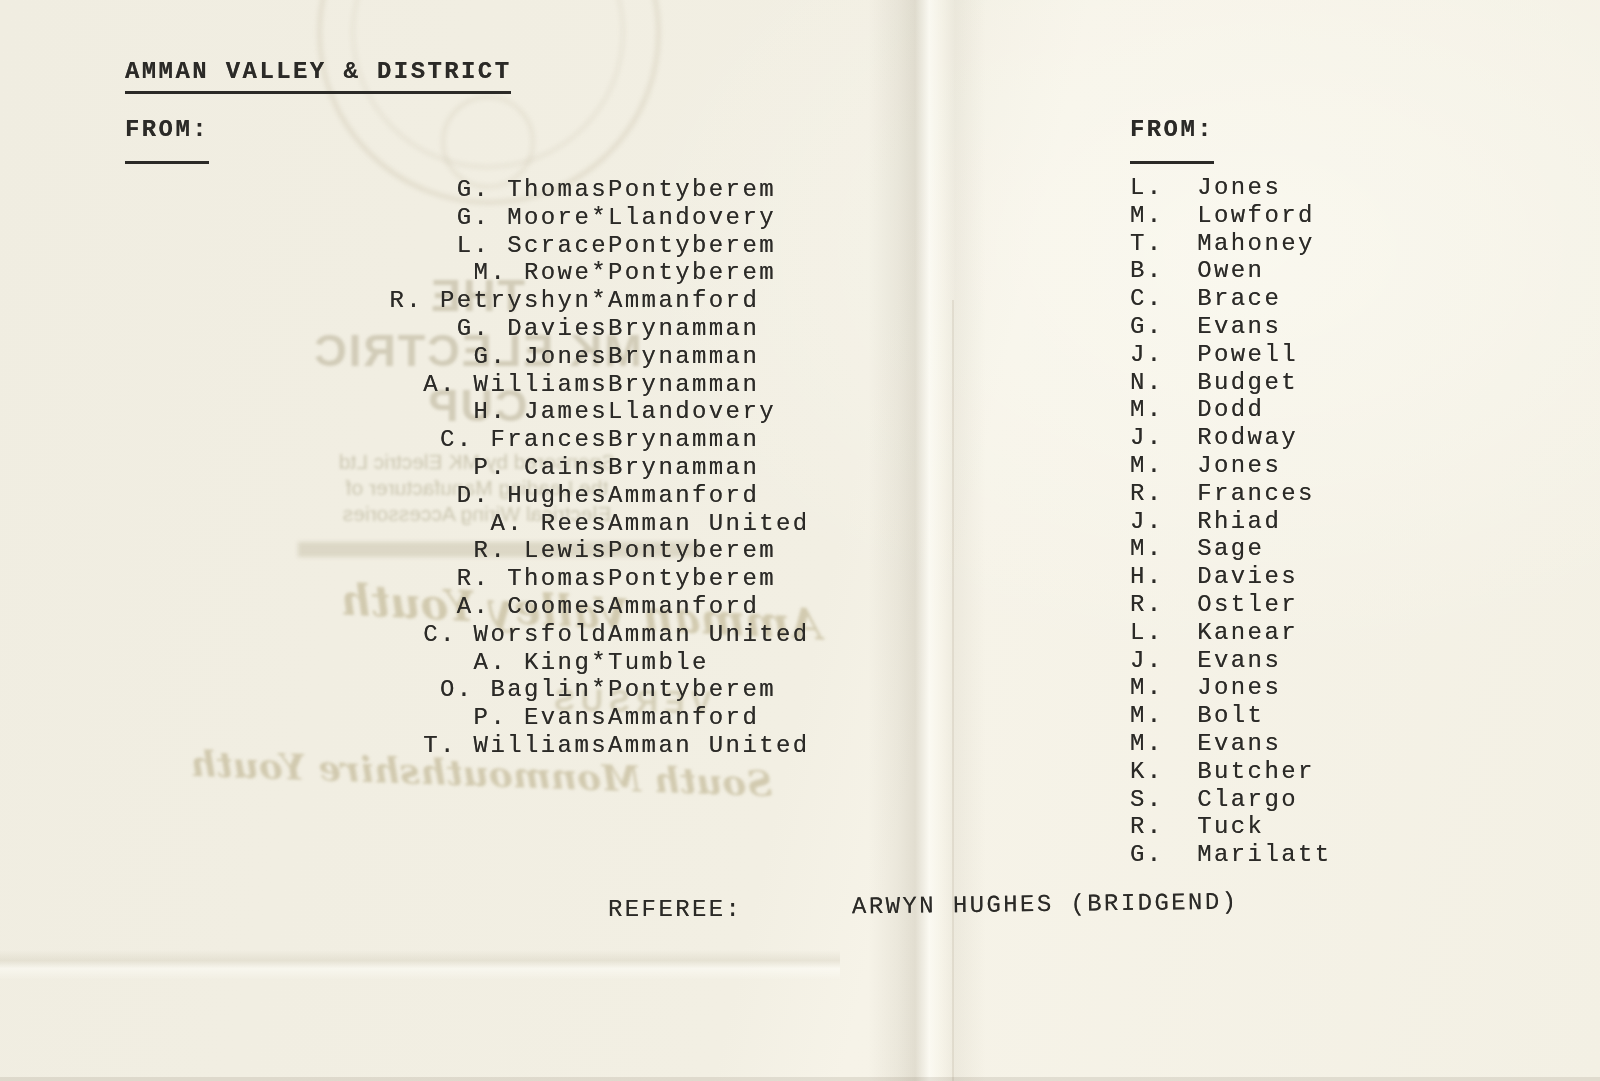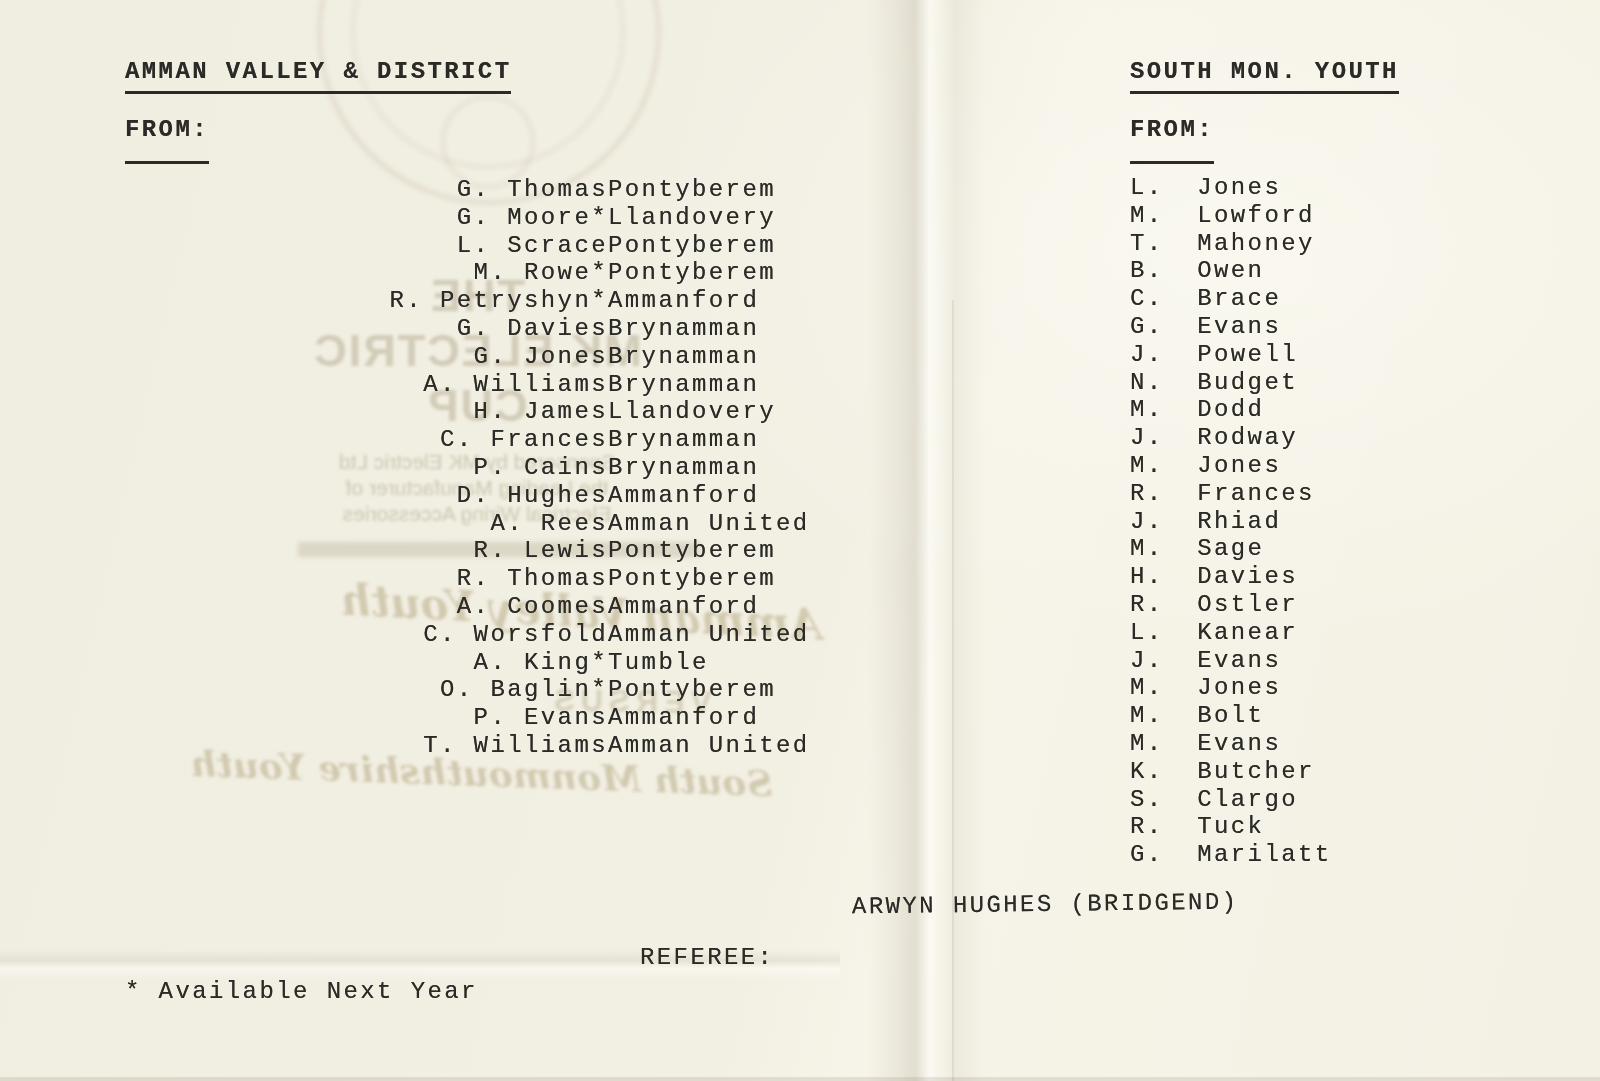--- a/index.html
+++ b/index.html
@@ -95,22 +95,20 @@
   <div class="ghost ghost-band"></div>
 
   <div class="ghost ghost-hand hand-1">Amman Valley Youth</div>
   <div class="ghost ghost-hand hand-2">VERSUS</div>
   <div class="ghost ghost-hand hand-3">South Monmouthshire Youth</div>
 
   <div class="tw heading" style="left:125px; top:58px;">AMMAN VALLEY &amp; DISTRICT</div>
   <div class="tw from" style="left:125px; top:116px;">FROM:</div>
   <div class="tw" style="left:125px; top:176px;" id="left-list"><div class="prow"><span class="pname">G. Thomas</span><span class="pclub">Pontyberem</span></div><div class="prow"><span class="pname">G. Moore*</span><span class="pclub">Llandovery</span></div><div class="prow"><span class="pname">L. Scrace</span><span class="pclub">Pontyberem</span></div><div class="prow"><span class="pname">M. Rowe*</span><span class="pclub">Pontyberem</span></div><div class="prow"><span class="pname">R. Petryshyn*</span><span class="pclub">Ammanford</span></div><div class="prow"><span class="pname">G. Davies</span><span class="pclub">Brynamman</span></div><div class="prow"><span class="pname">G. Jones</span><span class="pclub">Brynamman</span></div><div class="prow"><span class="pname">A. Williams</span><span class="pclub">Brynamman</span></div><div class="prow"><span class="pname">H. James</span><span class="pclub">Llandovery</span></div><div class="prow"><span class="pname">C. Frances</span><span class="pclub">Brynamman</span></div><div class="prow"><span class="pname">P. Cains</span><span class="pclub">Brynamman</span></div><div class="prow"><span class="pname">D. Hughes</span><span class="pclub">Ammanford</span></div><div class="prow"><span class="pname">A. Rees</span><span class="pclub">Amman United</span></div><div class="prow"><span class="pname">R. Lewis</span><span class="pclub">Pontyberem</span></div><div class="prow"><span class="pname">R. Thomas</span><span class="pclub">Pontyberem</span></div><div class="prow"><span class="pname">A. Coomes</span><span class="pclub">Ammanford</span></div><div class="prow"><span class="pname">C. Worsfold</span><span class="pclub">Amman United</span></div><div class="prow"><span class="pname">A. King*</span><span class="pclub">Tumble</span></div><div class="prow"><span class="pname">O. Baglin*</span><span class="pclub">Pontyberem</span></div><div class="prow"><span class="pname">P. Evans</span><span class="pclub">Ammanford</span></div><div class="prow"><span class="pname">T. Williams</span><span class="pclub">Amman United</span></div></div>
 
-  <div class="tw heading" style="left:1130px; top:58px;">SOUTH MON. YOUTH</div>
   <div class="tw from" style="left:1130px; top:116px;">FROM:</div>
   <div class="tw" style="left:1130px; top:174px;" id="right-list"><div class="prow"><span>L.  Jones</span></div><div class="prow"><span>M.  Lowford</span></div><div class="prow"><span>T.  Mahoney</span></div><div class="prow"><span>B.  Owen</span></div><div class="prow"><span>C.  Brace</span></div><div class="prow"><span>G.  Evans</span></div><div class="prow"><span>J.  Powell</span></div><div class="prow"><span>N.  Budget</span></div><div class="prow"><span>M.  Dodd</span></div><div class="prow"><span>J.  Rodway</span></div><div class="prow"><span>M.  Jones</span></div><div class="prow"><span>R.  Frances</span></div><div class="prow"><span>J.  Rhiad</span></div><div class="prow"><span>M.  Sage</span></div><div class="prow"><span>H.  Davies</span></div><div class="prow"><span>R.  Ostler</span></div><div class="prow"><span>L.  Kanear</span></div><div class="prow"><span>J.  Evans</span></div><div class="prow"><span>M.  Jones</span></div><div class="prow"><span>M.  Bolt</span></div><div class="prow"><span>M.  Evans</span></div><div class="prow"><span>K.  Butcher</span></div><div class="prow"><span>S.  Clargo</span></div><div class="prow"><span>R.  Tuck</span></div><div class="prow"><span>G.  Marilatt</span></div></div>
 
-  <div class="tw" style="left:608px; top:944px;margin-left:32px;">REFEREE:</div>
+  <div class="tw" style="left:608px; top:896px;">REFEREE:</div>
   <div class="tw ref-value" style="left:852px; top:891px;">ARWYN HUGHES (BRIDGEND)</div>
 
-  <div class="tw" style="left:125px; top:978px;">* Available Next Year</div>
 
 </div>
 
 </body></html>

